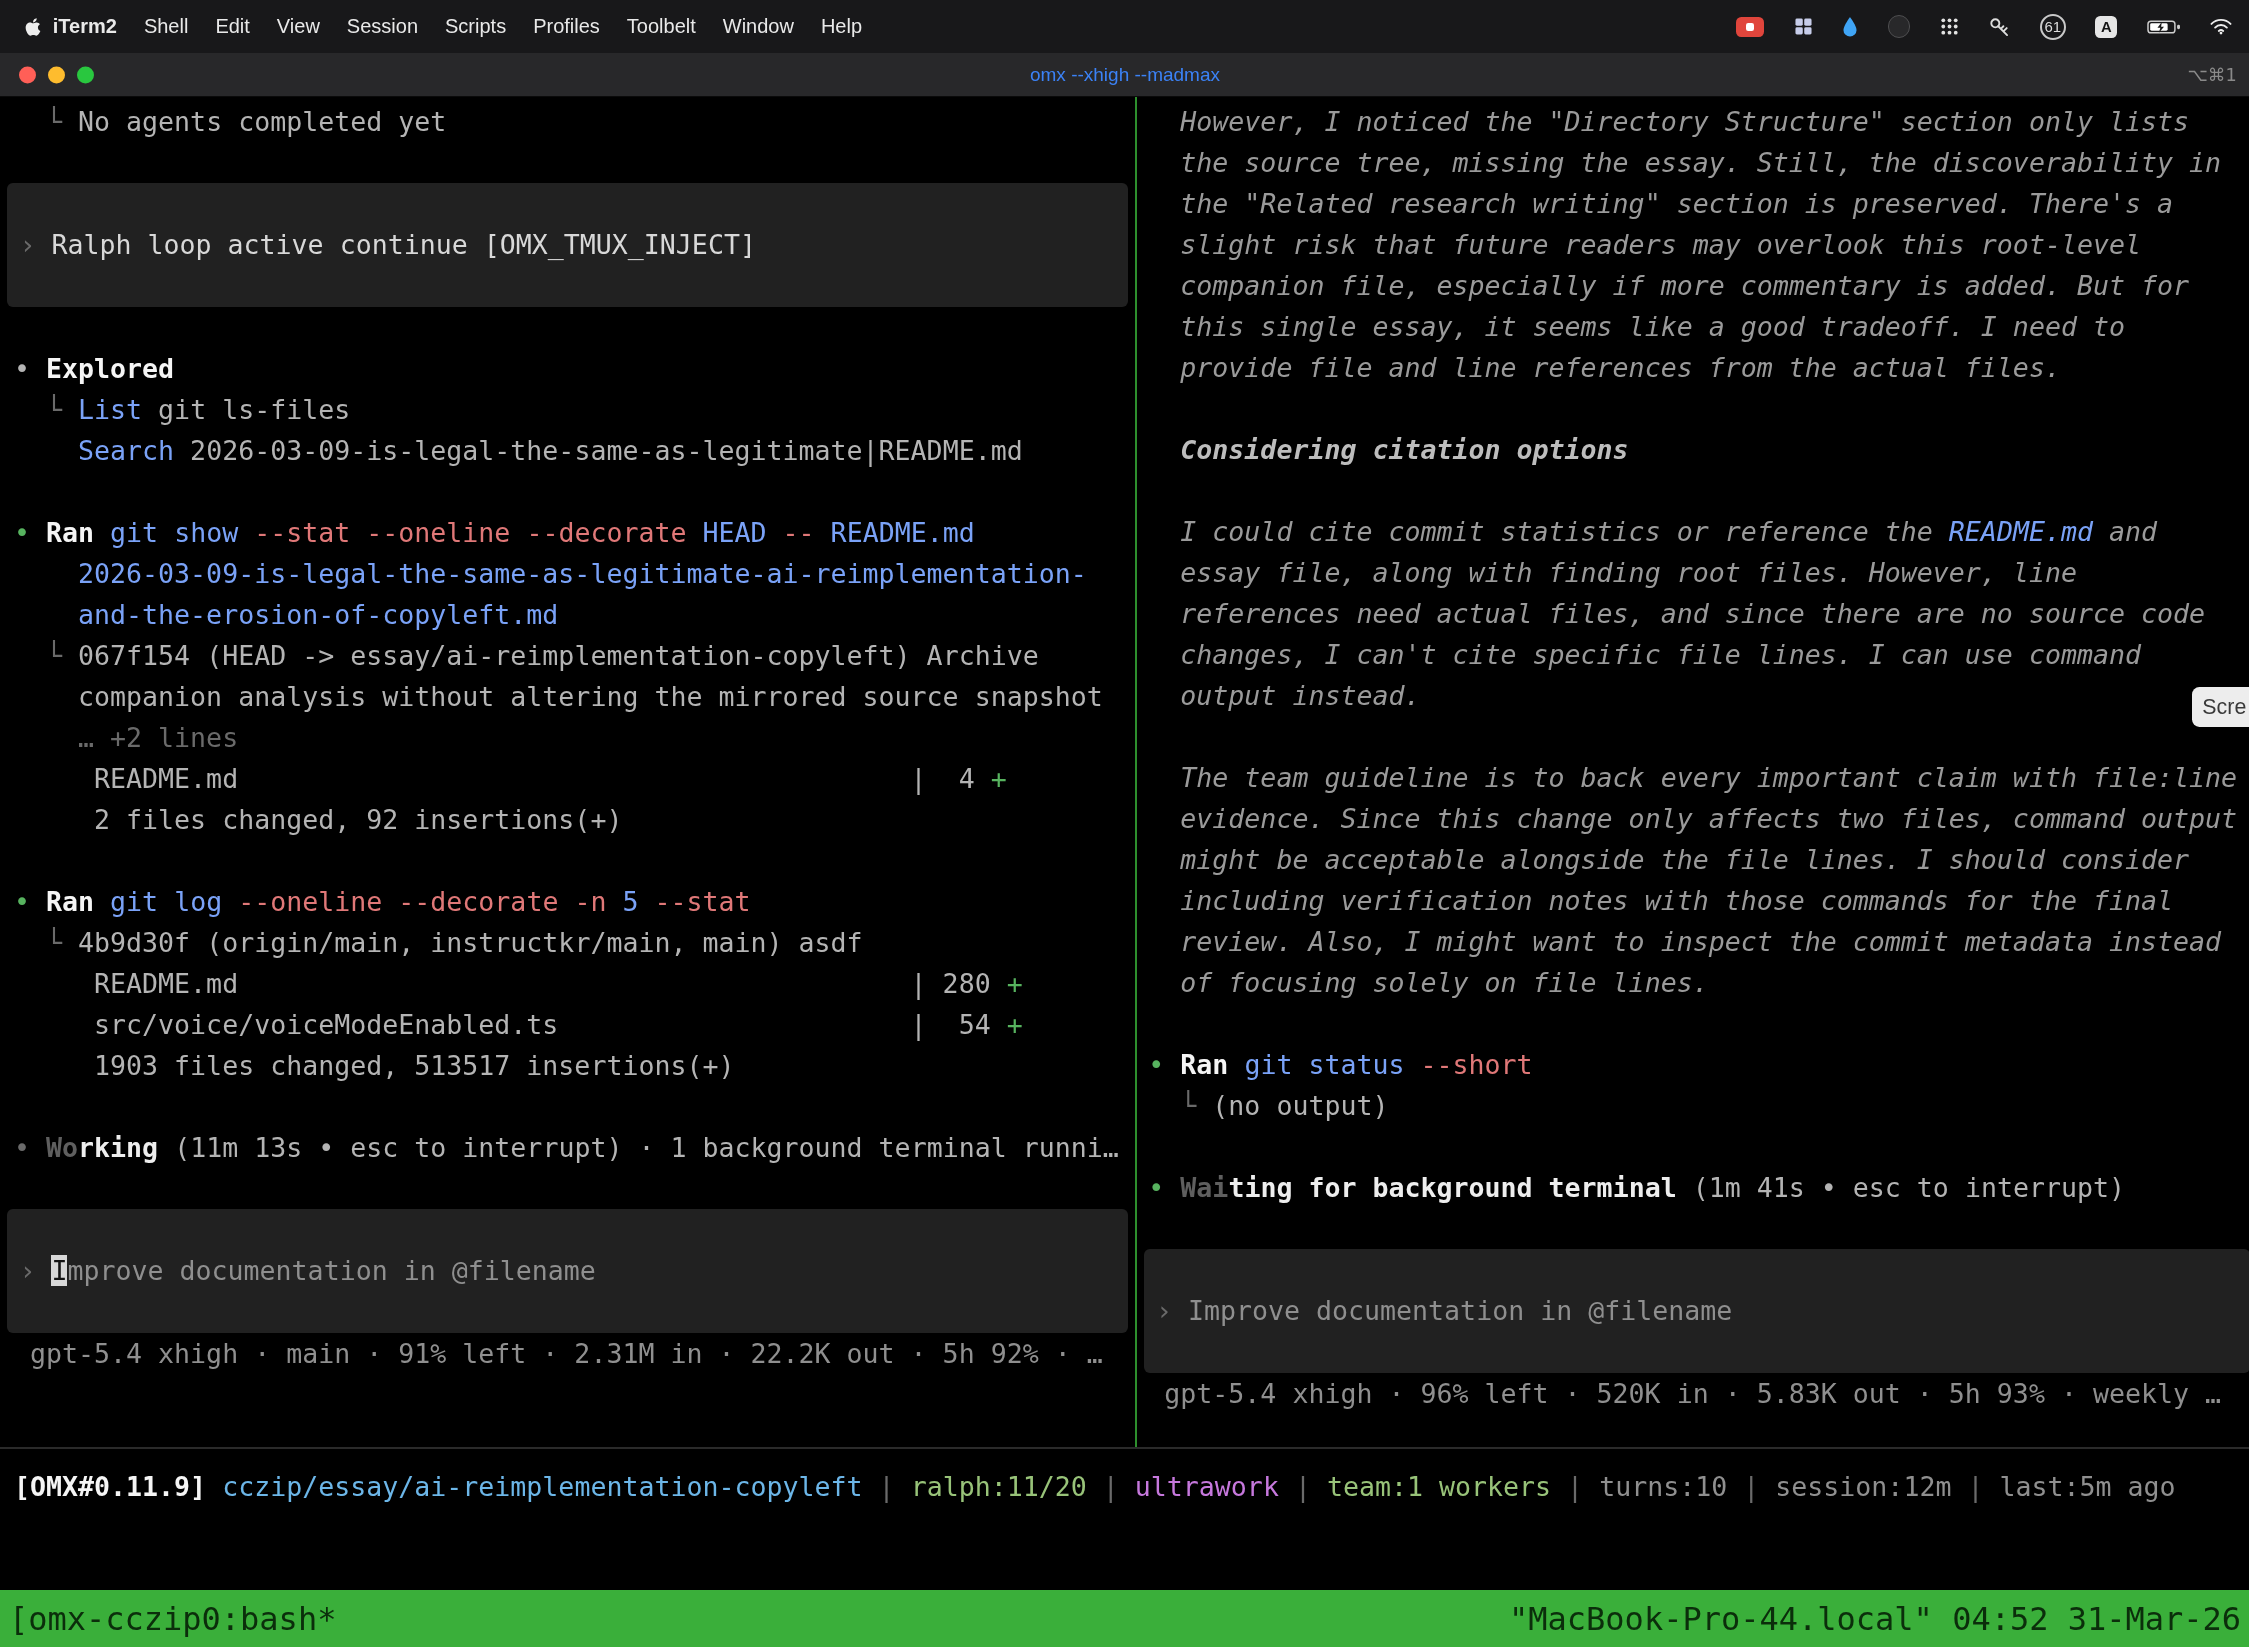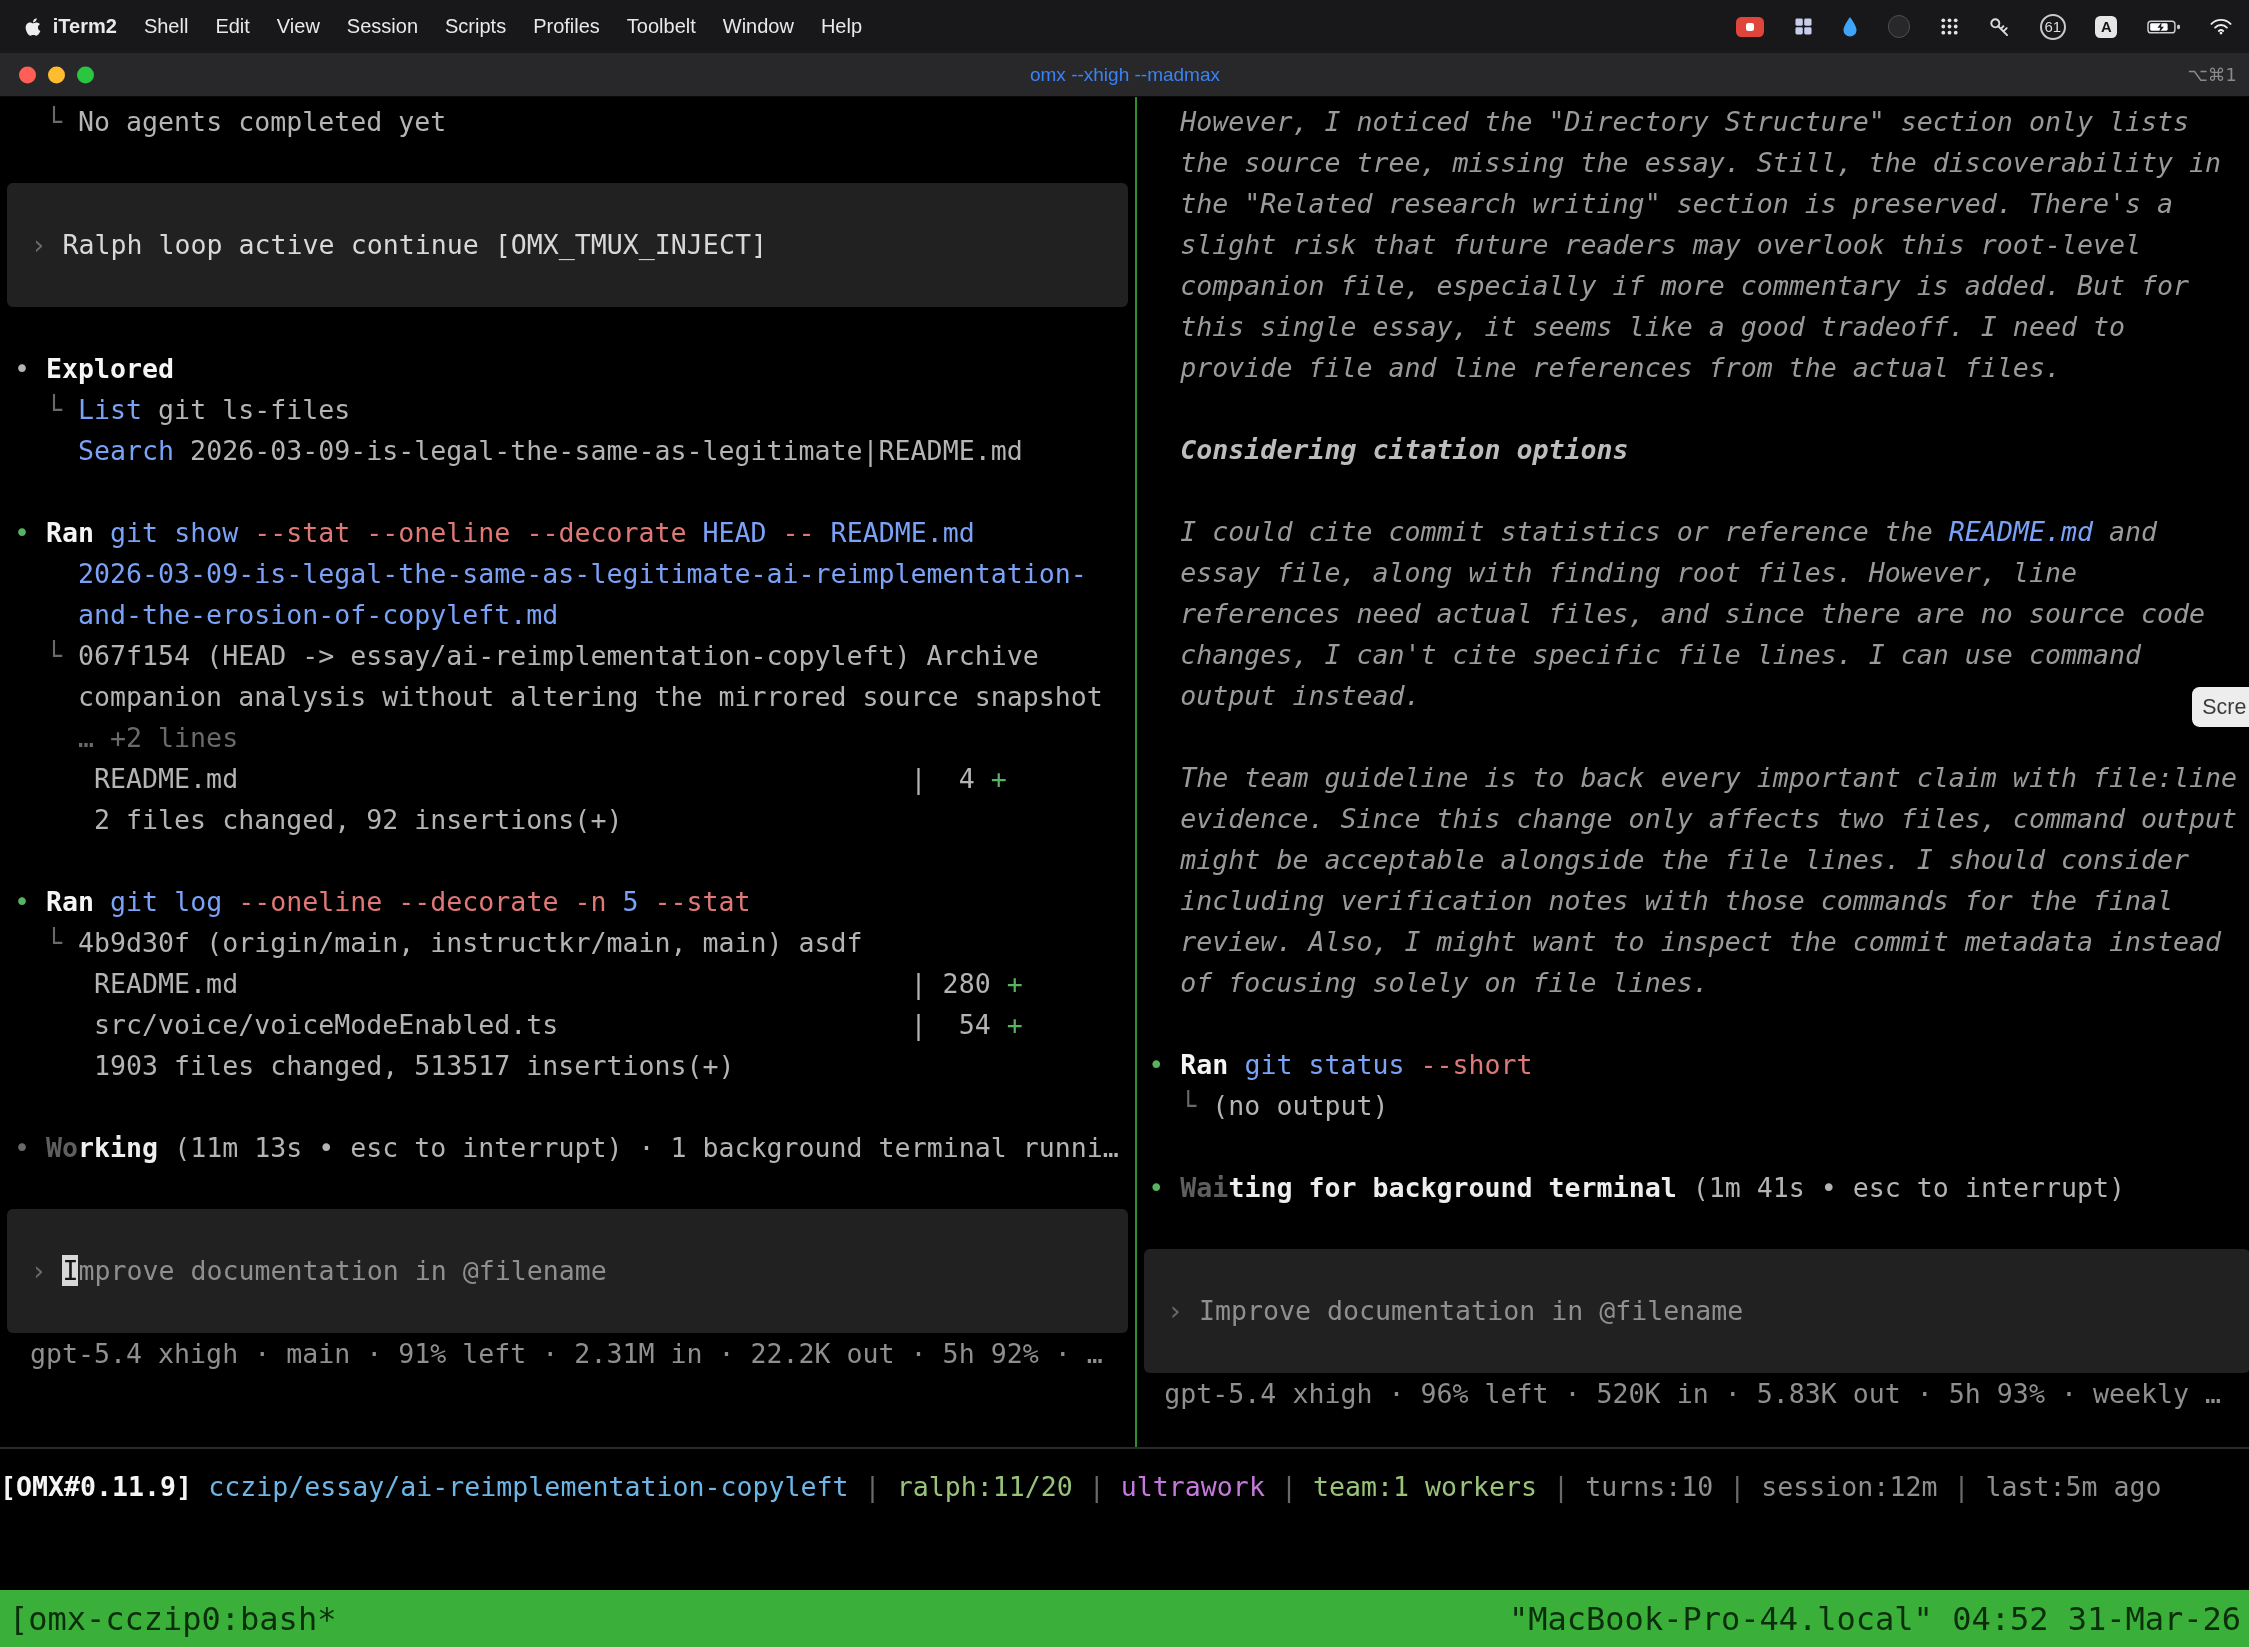--- a/index.html
+++ b/index.html
@@ -35,27 +35,27 @@
     font-family:"DejaVu Sans",sans-serif;}
 
   
   .terminal{position:absolute;top:97px;left:0;right:0;bottom:0;background:#000;
     font-family:"DejaVu Sans Mono",monospace;font-size:26.6px;}
   .pane{position:absolute;top:3.7px;box-sizing:border-box;}
   #left-pane{left:0;width:1135px;padding-left:14px;}
   #right-pane{left:1138px;right:0;padding-left:10.3px;}
   .row{height:41px;line-height:41px;white-space:pre;}
   .io-box{height:124px;background:#212121;border-radius:5.9px;box-sizing:border-box;
-    padding:41px 0 0 23px;margin-left:-6.6px;}
+    padding:41px 0 0 12px;margin-left:-6.6px;}
   #left-pane .io-box{margin-right:7.4px;}
   #right-pane .io-box{margin-left:-4.4px;margin-right:0;}
   .v-divider{position:absolute;left:1135px;top:0;width:2.2px;height:1350px;background:#2d8f2d;}
   .h-divider{position:absolute;top:1350px;left:0;right:0;height:1.5px;background:#2a2a2a;}
   .omx-line{position:absolute;top:1369px;left:0;height:41px;line-height:41px;
-    white-space:pre;}
+    padding-left:14px;white-space:pre;}
   .tmux{position:absolute;left:0;right:0;bottom:0;height:58px;background:#3aaf3a;color:#0b2e0b;
     display:flex;justify-content:space-between;align-items:center;padding:0 8.9px;font-size:32px;white-space:pre;}
 
   
   .c-g{color:#b4b4b4;}
   .c-dim{color:#6a6a6a;}
   .c-mid{color:#8f8f8f;}
   .c-w{color:#f5f5f5;font-weight:bold;}
   .c-shim{color:#5f5f5f;font-weight:bold;}
   .c-wsh{color:#eeeeee;font-weight:bold;}

